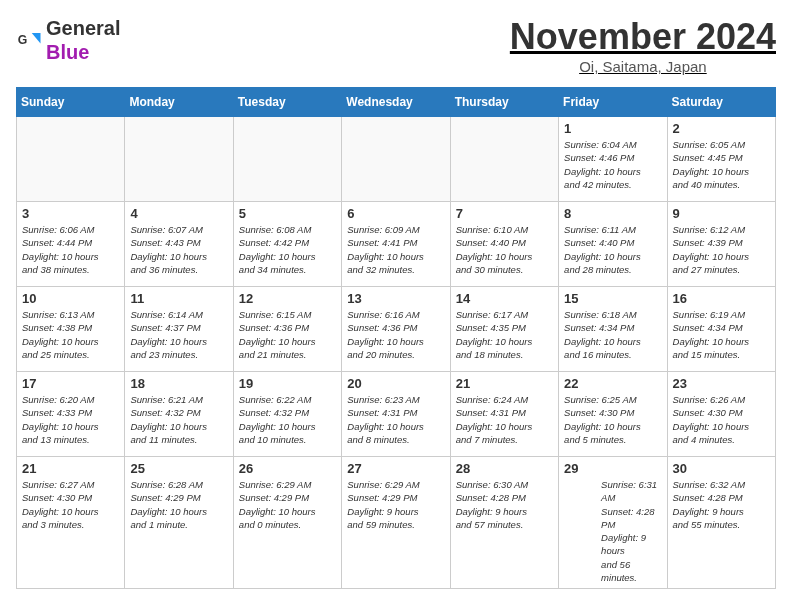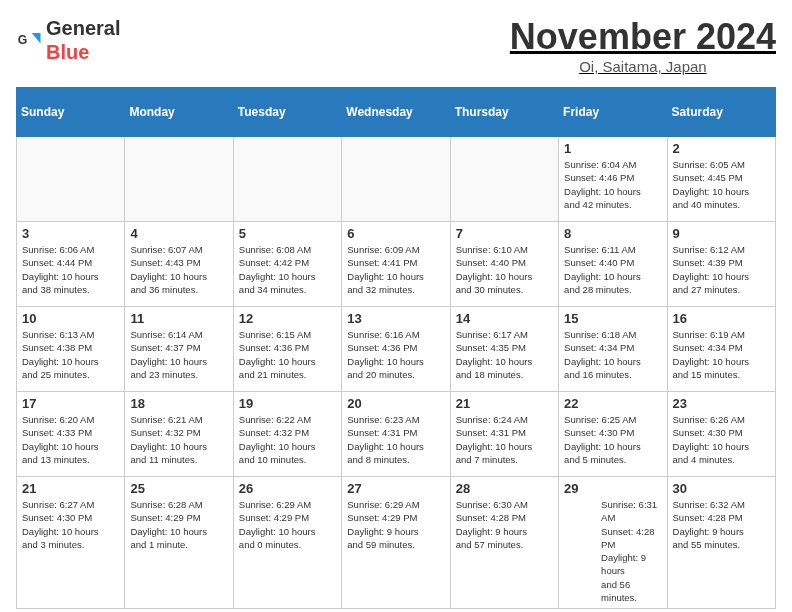--- a/index.html
+++ b/index.html
@@ -19,21 +19,21 @@
     .logo {
       display: flex;
       align-items: center;
     }
     .logo-text {
       font-size: 20px;
       font-weight: bold;
       line-height: 1.2;
     }
     .logo-general { color: #333; }
-    .logo-blue { color: #ef4444; }
+    .logo-blue { color: #a21caf; }
     .logo-icon {
       width: 28px;
       height: 28px;
       margin-right: 2px;
     }
     .title-block { text-align: center; text-decoration: underline; }
     .month-title {
       font-size: 36px;
       font-weight: bold;
       color: #333;
@@ -45,21 +45,21 @@
     table {
       width: 100%;
       border-collapse: collapse;
       table-layout: fixed;
     }
     th {
       background: #2979BD;
       color: #fff;
       font-size: 12px;
       font-weight: bold;
-      padding: 17px 4px;
+      padding: 7px 4px;
       text-align: left;
       border: 1px solid #2979BD;
     }
     td {
       border: 1px solid #ccc;
       vertical-align: top;
       padding: 4px 5px;
       font-size: 9.5px;
       color: #333;
       height: 85px;
@@ -67,20 +67,21 @@
     }
     td.empty { background: #f9f9f9; }
     .day-num {
       font-size: 13px;
       font-weight: bold;
       display: block;
       margin-bottom: 2px;
     }
     .cell-text {
       line-height: 1.4;
+      font-style: italic;
     }
   </style>
 </head>
 <body>
 
 <div class="header">
   <div class="logo">
     <svg class="logo-icon" viewBox="0 0 32 32">
       <text x="2" y="20" font-size="14" font-weight="bold" fill="#333">G</text>
       <polygon points="18,8 28,8 28,20" fill="#2196F3"></polygon>

